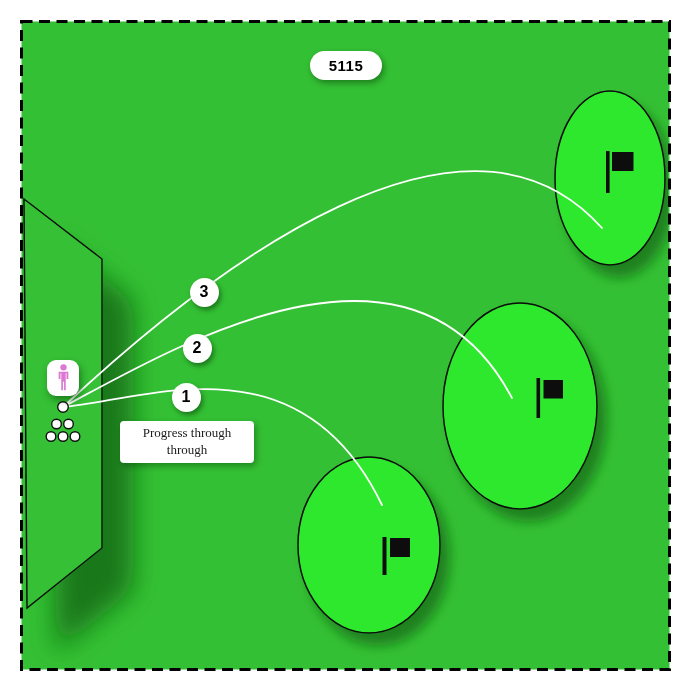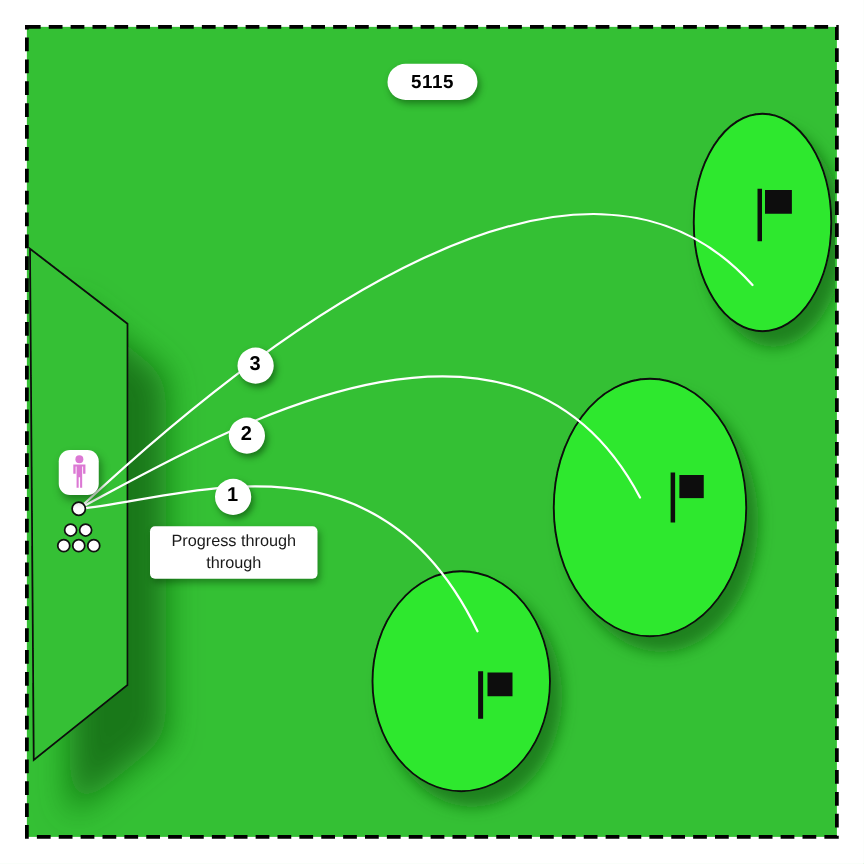--- a/index.html
+++ b/index.html
@@ -22,21 +22,21 @@
   .step-circle{
     position:absolute;width:29px;height:29px;border-radius:50%;
     background:#ffffff;color:#000;font-weight:bold;font-size:16px;
     display:flex;align-items:center;justify-content:center;
     box-shadow:2px 3px 5px rgba(0,45,0,.5);
   }
   .caption{
     left:120px;top:421px;width:134px;height:42px;border-radius:4px;
     background:#ffffff;color:#1a1a1a;font-size:13px;line-height:1.3;
     display:flex;flex-direction:column;align-items:center;justify-content:center;
-    text-align:center;box-shadow:2px 3px 6px rgba(0,45,0,.4);
+    text-align:center;box-shadow:2px 3px 6px rgba(0,45,0,.4);font-family:Liberation Serif, serif;
   }
   .player-card{
     left:47px;top:360px;width:32px;height:36px;border-radius:9px;
     background:#ffffff;display:flex;align-items:center;justify-content:center;
     box-shadow:2px 4px 7px rgba(0,40,0,.45);
   }
 </style>
 </head>
 <body>
 

